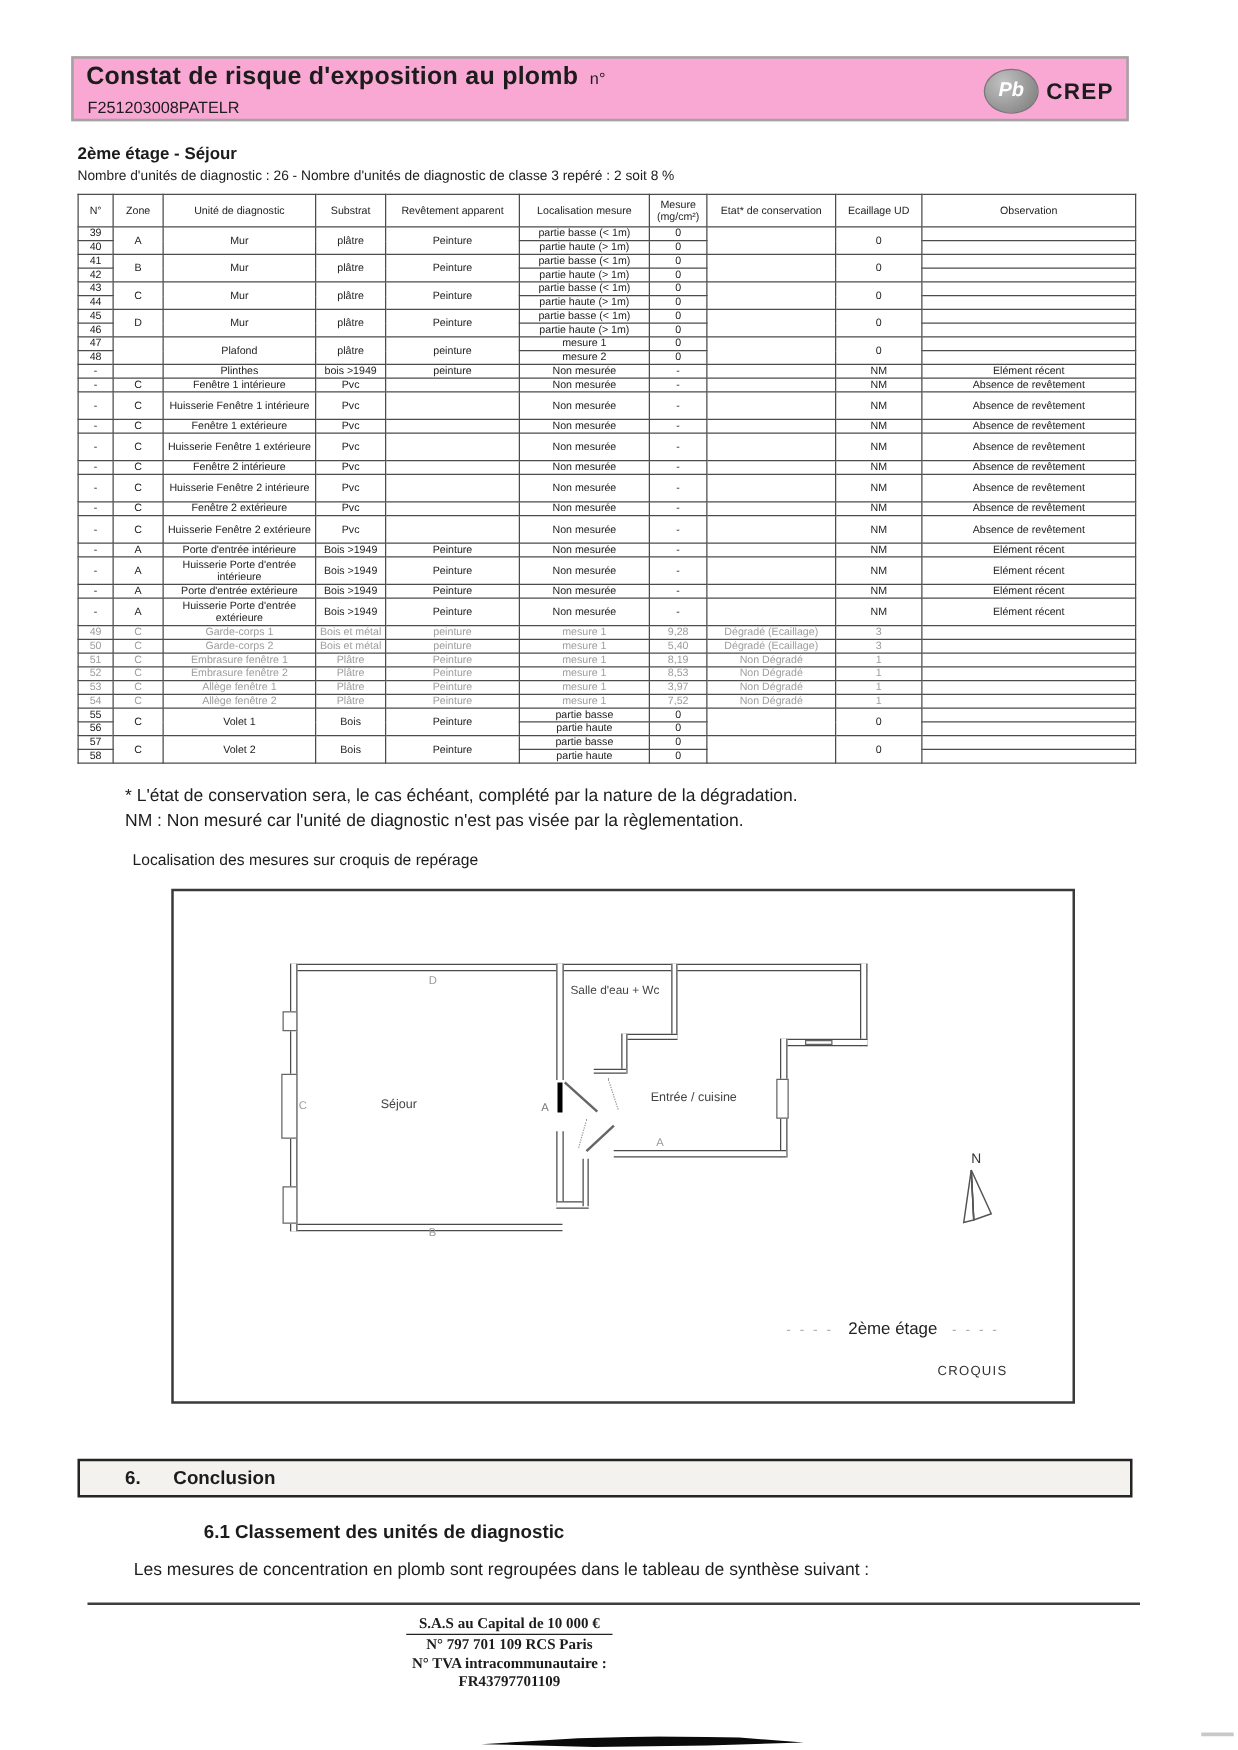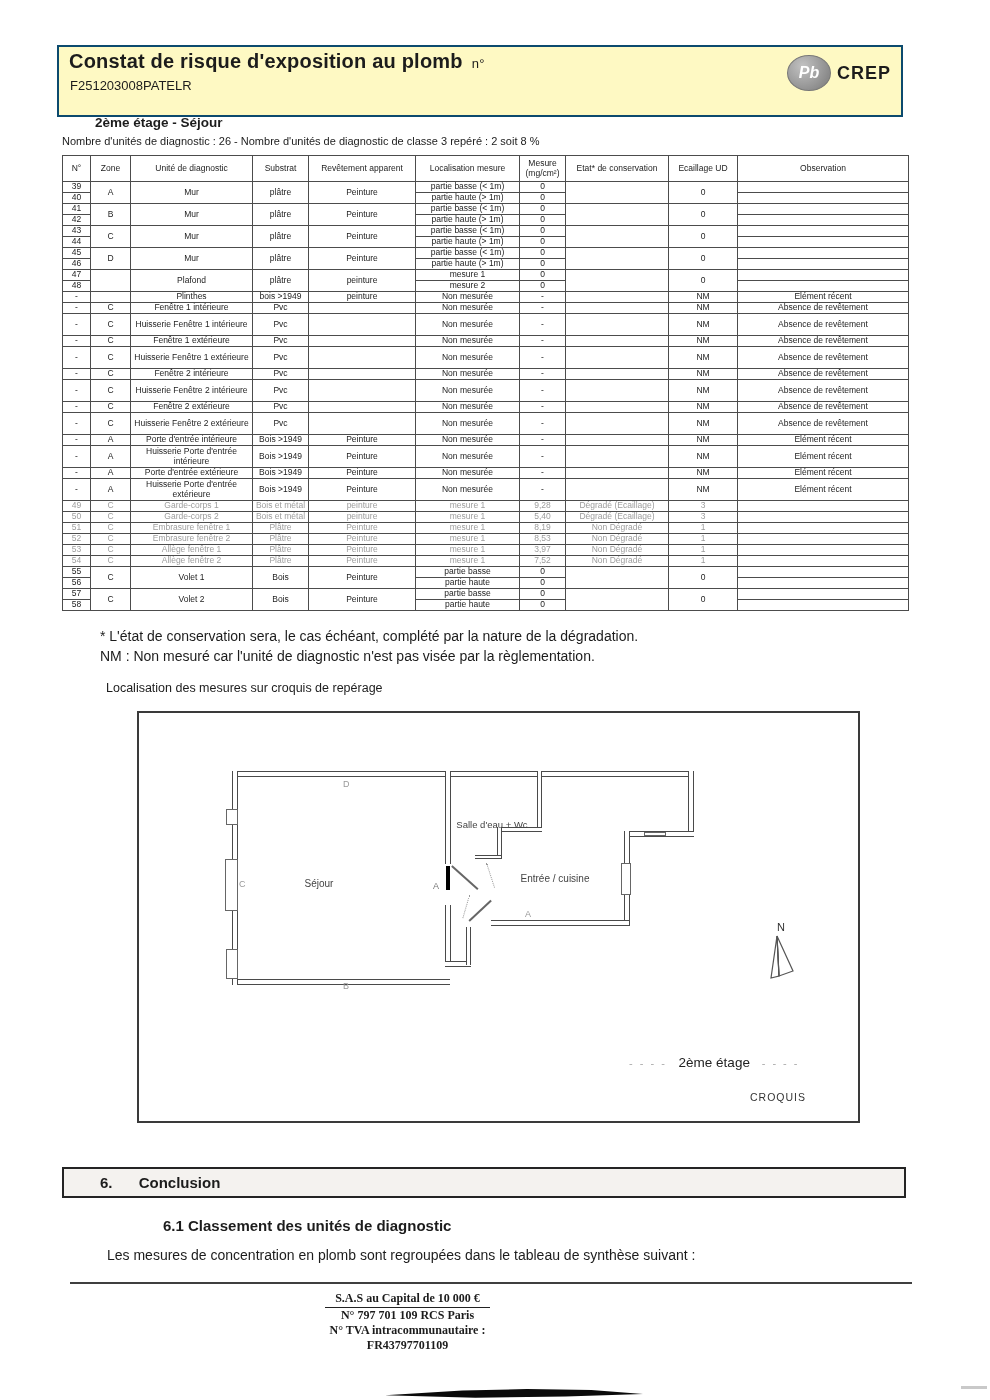--- a/index.html
+++ b/index.html
@@ -1,34 +1,34 @@
 <!DOCTYPE html>
 <html><head>
 <meta charset="utf-8">
 <style>
   html,body{margin:0;padding:0;background:#ffffff;}
   .page{position:relative;width:990px;height:1400px;background:#ffffff;
         font-family:"Liberation Sans",sans-serif;color:#1c1c1c;overflow:hidden;}
 
   
-  .header-box{position:absolute;left:57px;top:45px;width:846px;height:72px;
-              border:2px solid #0c4a6e;background:#fef9c3;box-sizing:border-box;}
+  .header-box{position:absolute;left:57px;top:45px;width:846px;height:52px;
+              border:2px solid #a3a3a3;background:#f9a8d4;box-sizing:border-box;}
   .header-title{position:absolute;left:10px;top:3px;font-size:20px;font-weight:bold;
                 letter-spacing:.2px;white-space:nowrap;}
   .header-no{font-size:13px;font-weight:normal;margin-left:9px;}
   .header-ref{position:absolute;left:11px;top:31px;font-size:13px;}
   .logo{position:absolute;right:10px;top:8px;display:flex;align-items:center;gap:6px;}
   .logo-ball{width:42px;height:34px;border-radius:50%;
              background:radial-gradient(circle at 35% 30%,#c2c2c2,#8a8a8a 75%);
              border:1px solid #777;display:flex;align-items:center;justify-content:center;}
   .logo-pb{color:#fff;font-style:italic;font-weight:bold;font-size:16px;}
   .logo-crep{font-size:18px;font-weight:bold;letter-spacing:1px;}
 
   
-  .sec-title{position:absolute;left:62px;top:115px;font-size:13.5px;font-weight:bold;margin-left:33px;}
+  .sec-title{position:absolute;left:62px;top:115px;font-size:13.5px;font-weight:bold;}
   .sec-sub{position:absolute;left:62px;top:135px;font-size:11px;}
 
   
   .tbl-wrap{position:absolute;left:62px;top:155px;}
   table{border-collapse:collapse;table-layout:fixed;width:846px;}
   th,td{border:1px solid #4c4c4c;font-size:8.5px;line-height:1.12;text-align:center;
         padding:0 2px;overflow:hidden;box-sizing:border-box;word-wrap:break-word;}
   th{font-weight:normal;height:26px;background:#fff;}
   tr.r td{height:11px;}
   tr.tall td{height:22px;}
@@ -517,21 +517,21 @@
     <div class="wh" style="left:358px;top:114px;width:45px;height:5px;"></div>
     <div class="wv" style="left:358px;top:114px;height:32px;width:5px;"></div>
     <div class="wh" style="left:336px;top:142px;width:26px;height:4px;"></div>
 
     <div class="leaf" style="left:313px;top:152px;width:35px;transform:rotate(42deg);"></div>
     <div class="swing" style="left:347px;top:150px;height:26px;transform:rotate(-18deg);"></div>
     <div class="leaf" style="left:330px;top:207px;width:30px;transform:rotate(-43deg);"></div>
     <div class="swing" style="left:330px;top:182px;height:24px;transform:rotate(16deg);"></div>
 
     <div class="rlabel" style="left:150px;top:165px;width:60px;">Séjour</div>
-    <div class="rlabel" style="left:300px;top:106px;width:106px;font-size:9.5px;text-align:center;">Salle d'eau + Wc</div>
+    <div class="rlabel" style="left:300px;top:74px;width:106px;font-size:9.5px;text-align:center;">Salle d'eau + Wc</div>
     <div class="rlabel" style="left:360px;top:160px;width:112px;">Entrée / cuisine</div>
 
     <div class="wletter" style="left:204px;top:66px;">D</div>
     <div class="wletter" style="left:204px;top:268px;">B</div>
     <div class="wletter" style="left:100px;top:166px;">C</div>
     <div class="wletter" style="left:294px;top:168px;color:#777;">A</div>
     <div class="wletter" style="left:386px;top:196px;">A</div>
 
     <div class="north" style="left:622px;top:208px;width:40px;">
       <span>N</span><br>

